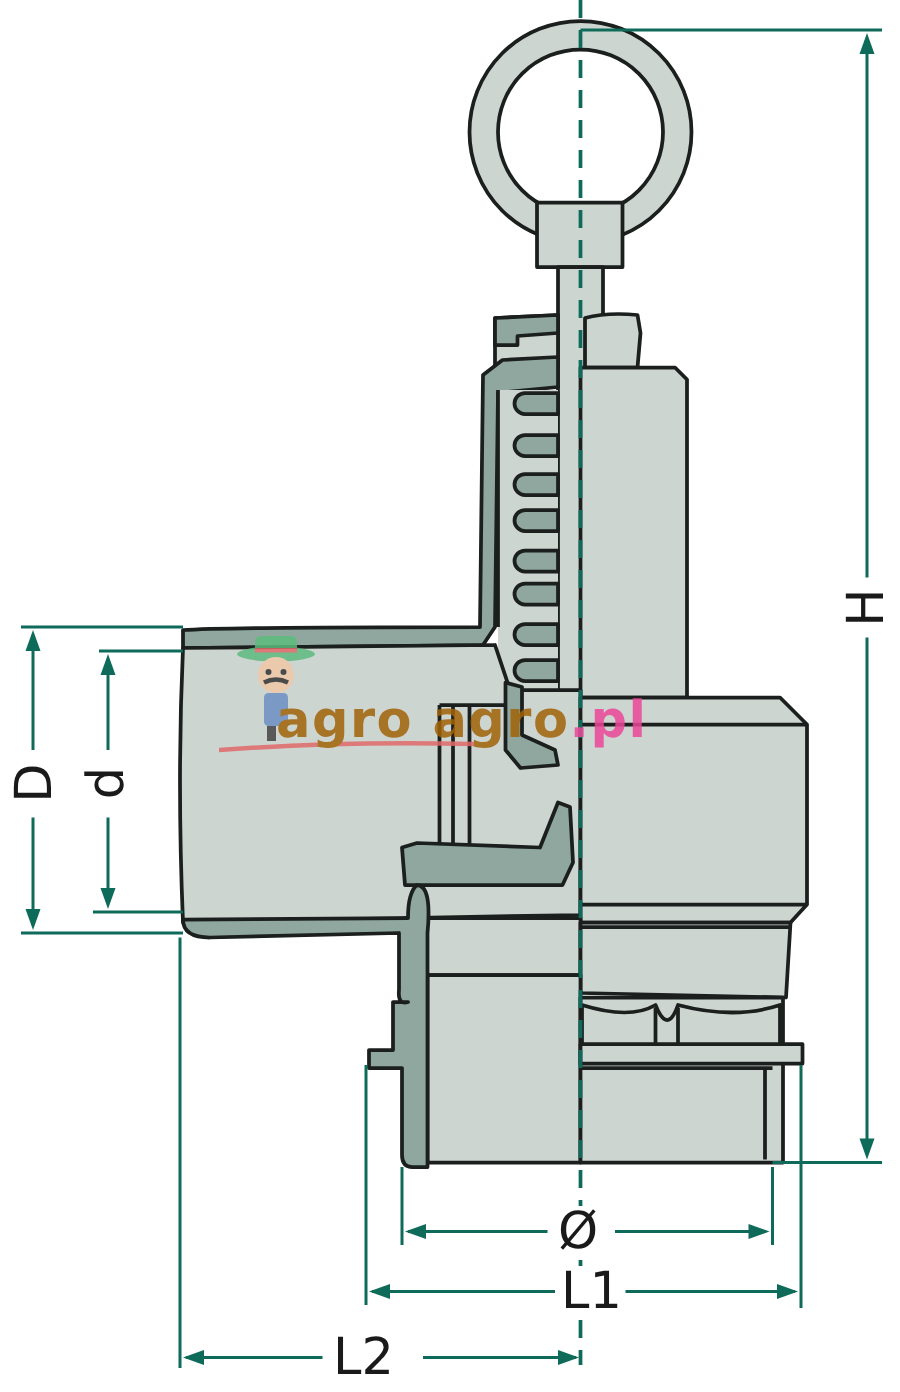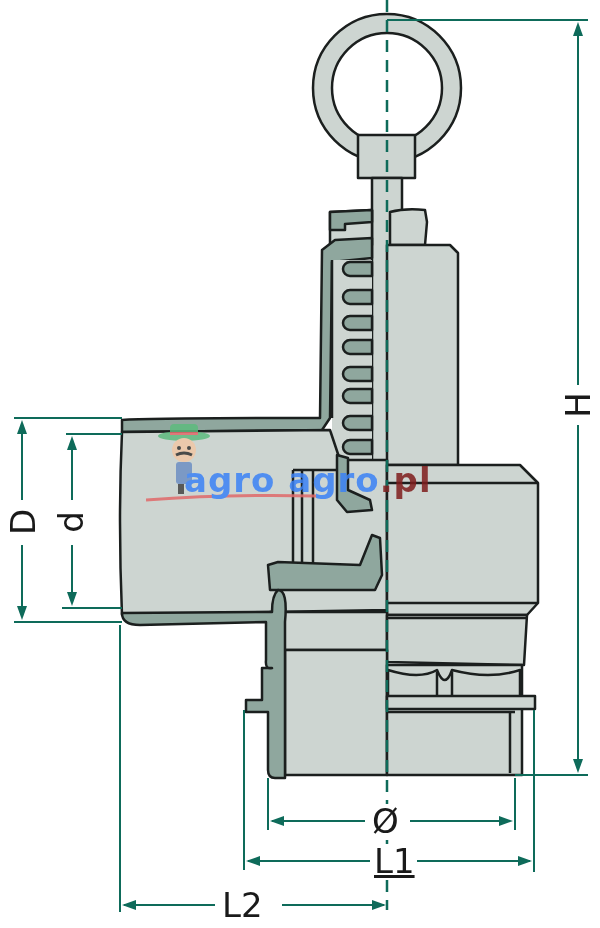--- a/index.html
+++ b/index.html
@@ -1,22 +1,22 @@
 <!DOCTYPE html>
 <html><head>
 <meta charset="utf-8">
 <style>
   html, body { margin: 0; padding: 0; background: #ffffff; }
   body { width: 600px; height: 928px; position: relative; overflow: hidden; font-family: "DejaVu Sans", sans-serif; }
   svg { position: absolute; left: 0; top: 0; }
   .lbl { position: absolute; color: #1a1a1a; font-family: "DejaVu Sans", sans-serif; font-size: 34px; line-height: 1; background: #ffffff; padding: 0 2px; }
   .wm { position: absolute; left: 156px; top: 422px; width: 330px; height: 80px; opacity: 0.85; }
   .wm-text { position: absolute; left: 28px; top: 38px; font-family: "DejaVu Sans", sans-serif; font-weight: bold; font-size: 34px; letter-spacing: 1px; }
-  .wm-green { color: #3b82f6; }
-  .wm-red { color: #7f1d1d; }
+  .wm-green { color: #a16207; }
+  .wm-red { color: #ec4899; }
 </style>
 </head>
 <body>
 
 <svg width="600" height="928" viewBox="0 0 600 928">
   <g stroke="#1b1f1e" stroke-width="2.5" stroke-linejoin="round">
 
     <circle cx="387" cy="88" r="74" fill="#cdd5d1"></circle>
     <circle cx="387" cy="88" r="55" fill="#ffffff"></circle>
     <rect x="358" y="135" width="57" height="43" fill="#cdd5d1"></rect>
@@ -140,14 +140,14 @@
   <div class="wm-text">
     <span class="wm-green">agro</span>
     <span class="wm-green">agro</span><span class="wm-red">.pl</span>
   </div>
 </div>
 
 <div class="lbl" style="left:563px;top:388px;transform:rotate(-90deg);">H</div>
 <div class="lbl" style="left:8px;top:505px;transform:rotate(-90deg);">D</div>
 <div class="lbl" style="left:58px;top:505px;transform:rotate(-90deg);">d</div>
 <div class="lbl" style="left:370px;top:804px;">Ø</div>
-<div class="lbl" style="left:372px;top:844px;text-decoration:underline;">L1</div>
+<div class="lbl" style="left:372px;top:844px;">L1</div>
 <div class="lbl" style="left:220px;top:888px;">L2</div>
 
 </body></html>

